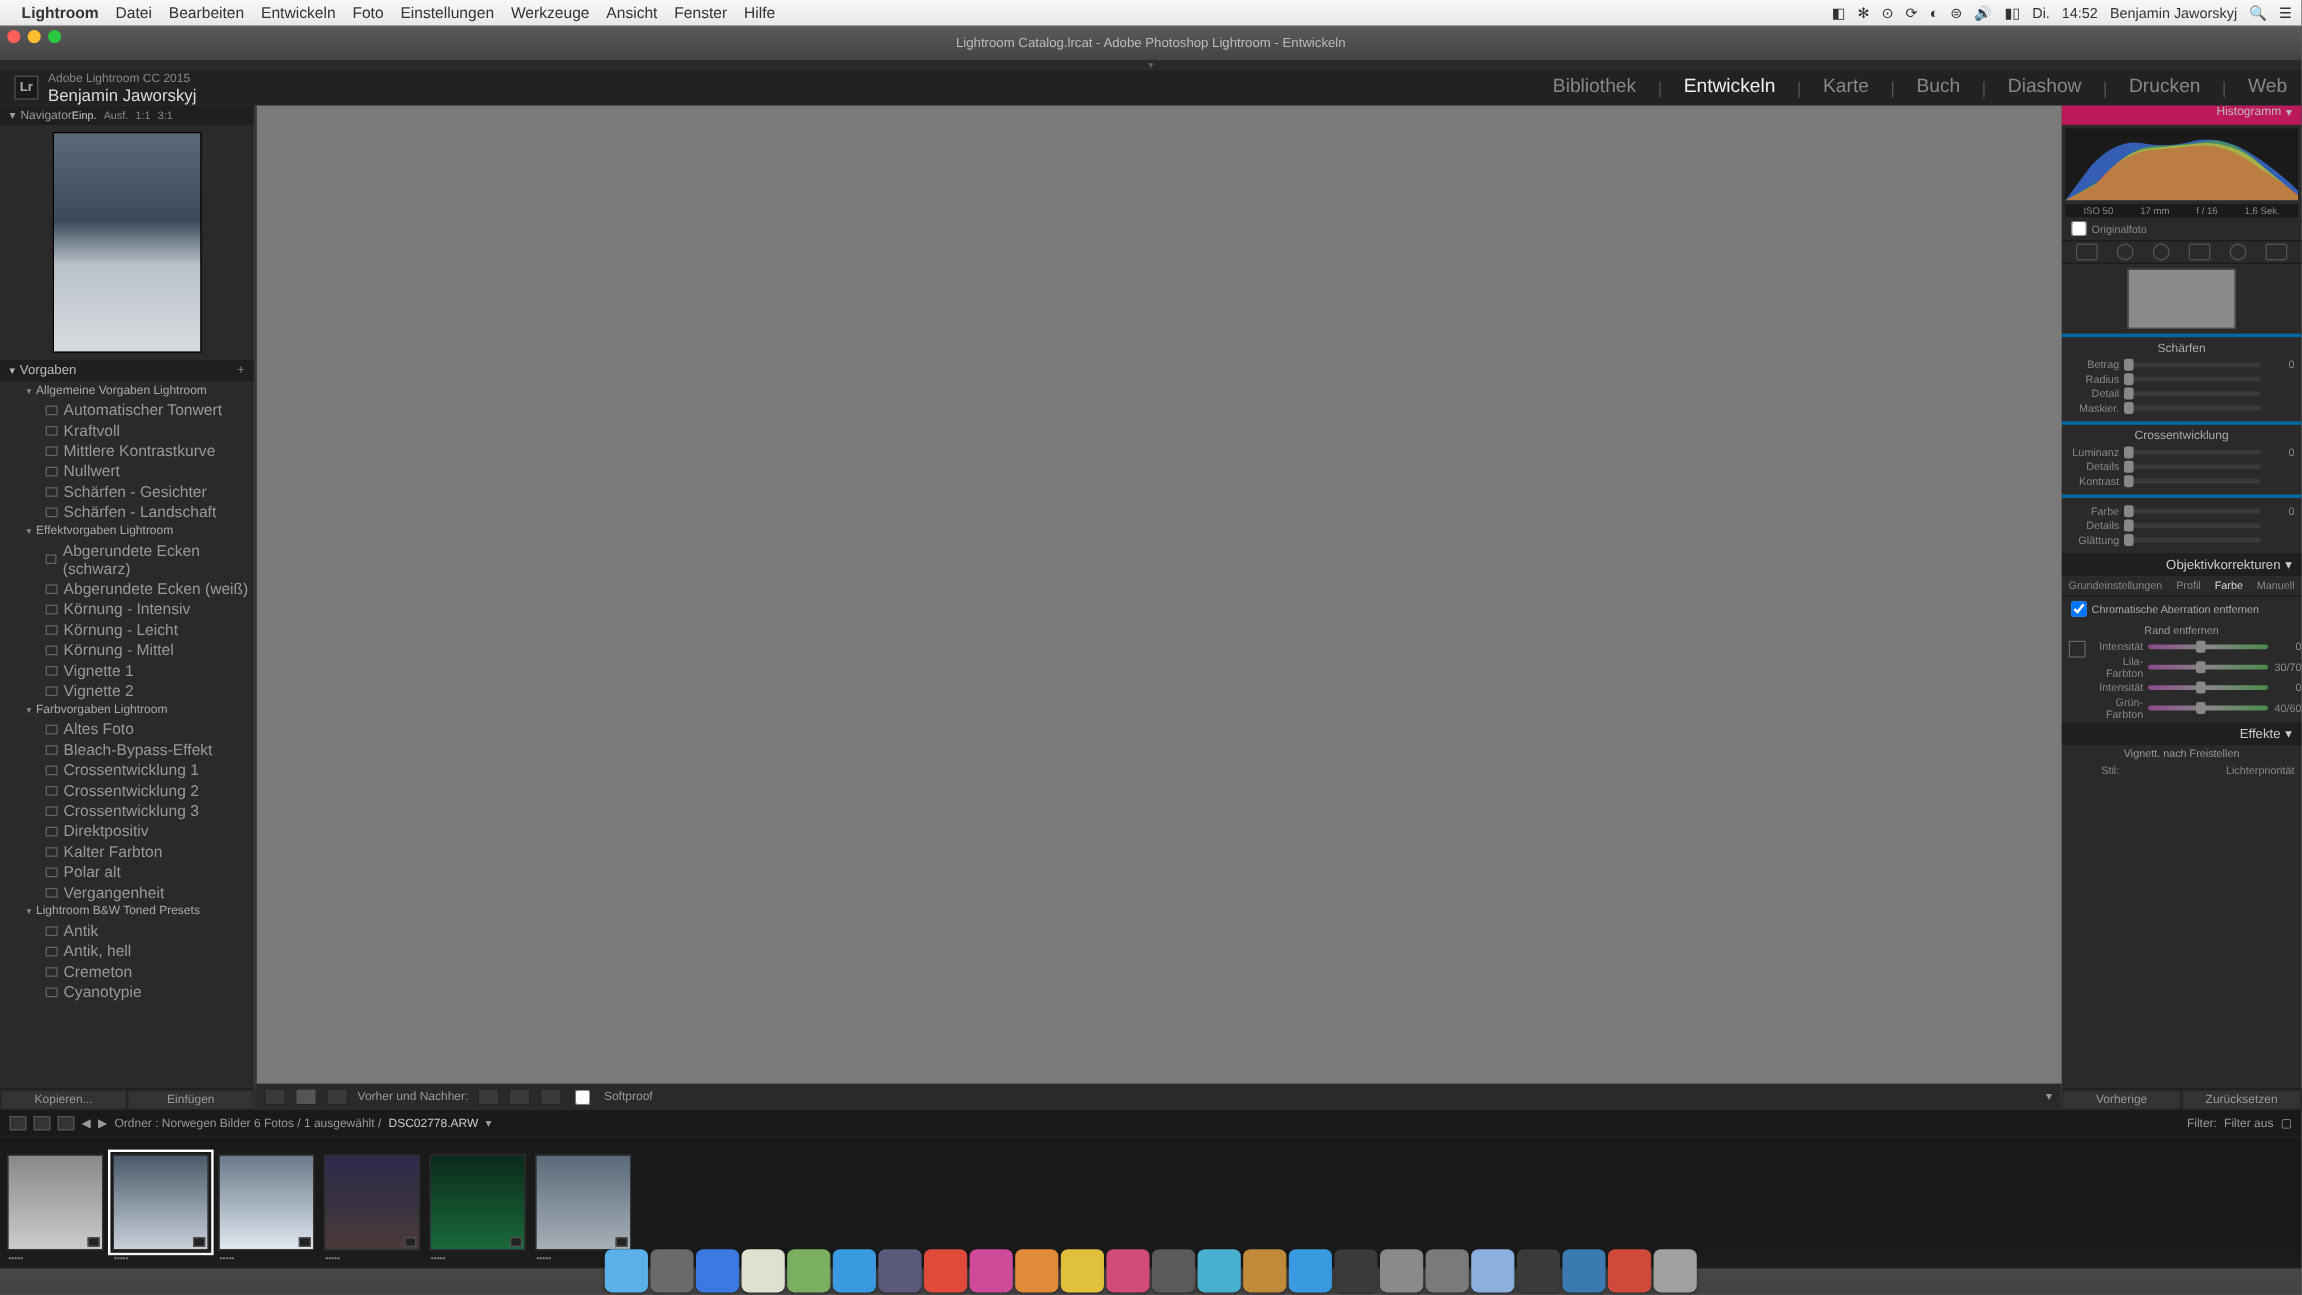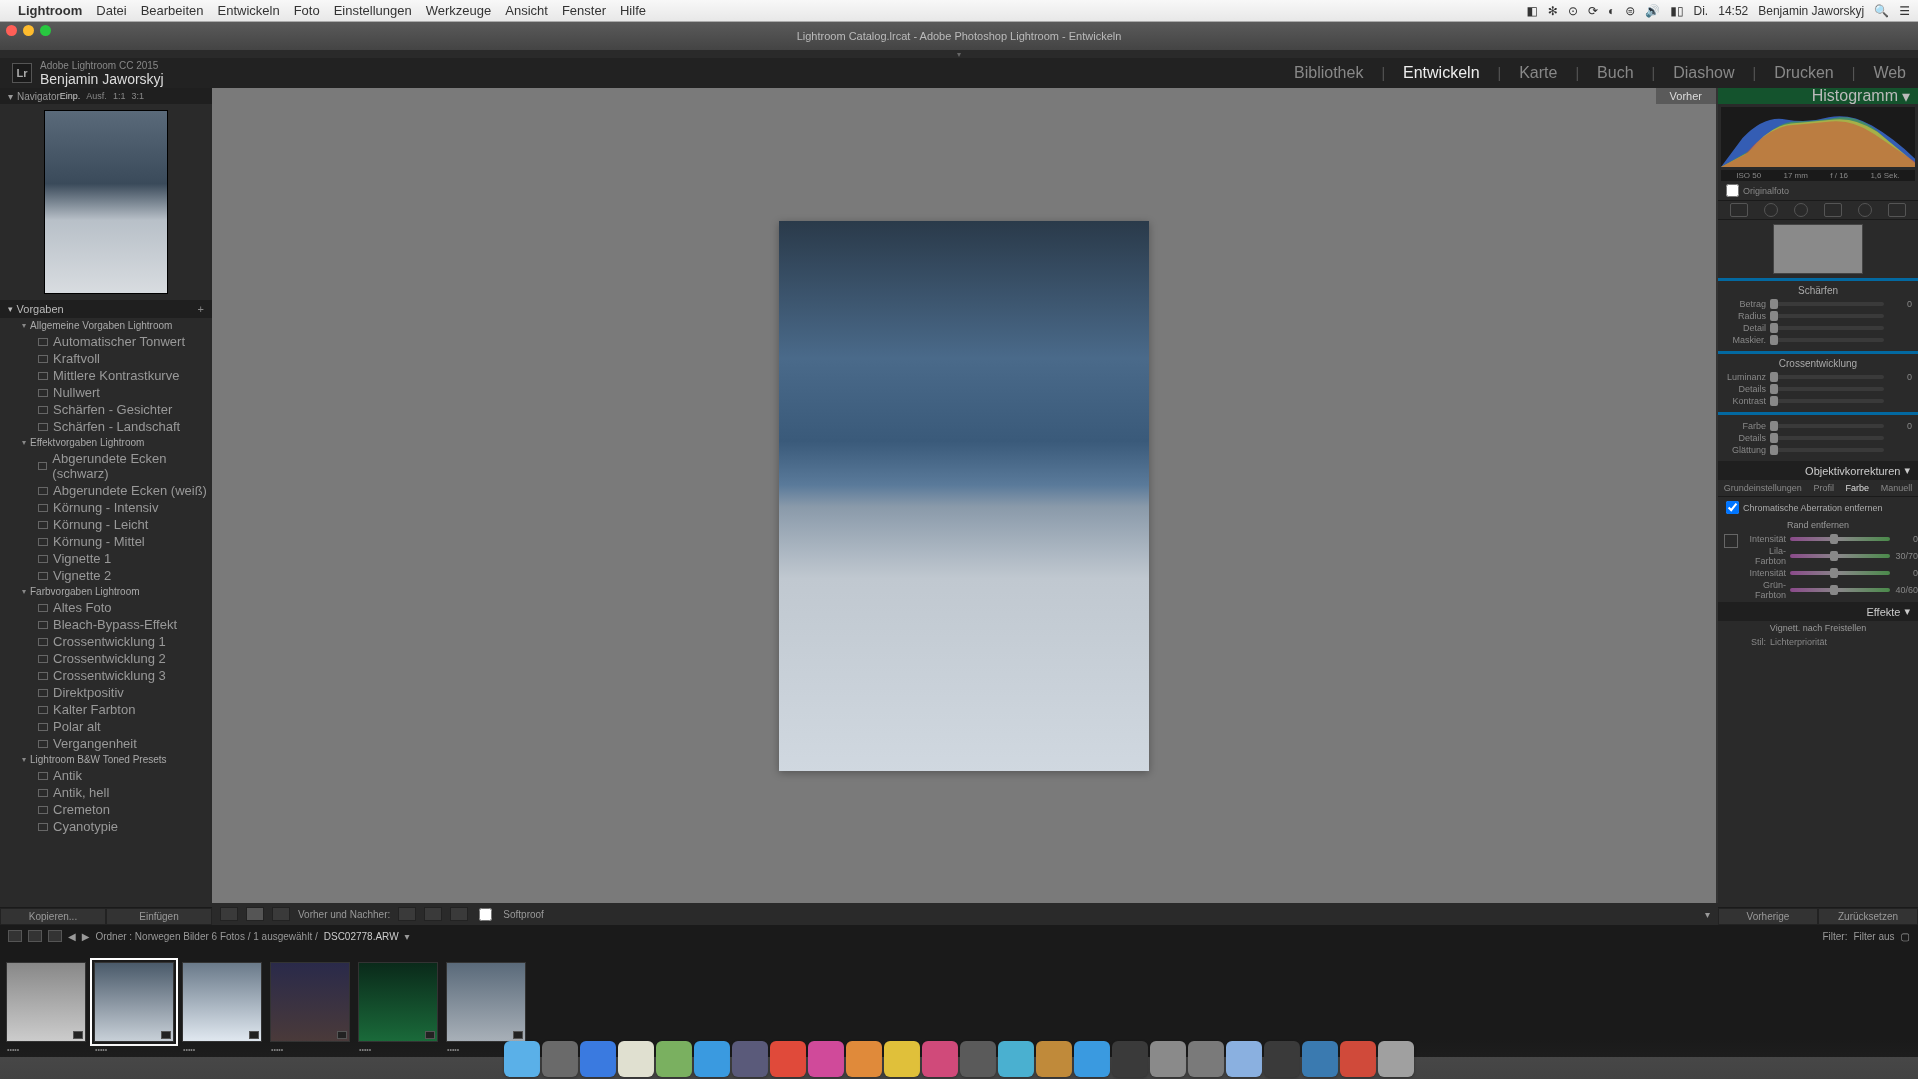--- a/index.html
+++ b/index.html
@@ -43,21 +43,21 @@
 .compare-half{flex:1;position:relative;display:flex;align-items:center;justify-content:center}
 .compare-label{position:absolute;top:0;right:0;background:#5a5a5a;color:#ddd;font-size:11px;padding:2px 14px}
 .compare-half:last-child .compare-label{right:auto;left:0}
 .divider{width:2px;background:#333}
 .photo-before{width:370px;height:550px;background:linear-gradient(180deg,#2a3a4a 0%,#4a6a8a 25%,#3a5a7a 40%,#5a7a9a 48%,#8a9aaa 52%,#c0c8d0 65%,#d0d8e0 100%);box-shadow:0 2px 8px rgba(0,0,0,0.3)}
 .photo-after{width:370px;height:550px;background:linear-gradient(180deg,#3a3530 0%,#6a6050 20%,#4a5a6a 40%,#8a9098 50%,#c8c0b0 65%,#e0d8c8 100%);box-shadow:0 2px 8px rgba(0,0,0,0.3)}
 .toolbar{height:22px;background:#2a2a2a;display:flex;align-items:center;padding:0 8px;font-size:10px;color:#999;gap:8px}
 .toolbar .tbtn{width:18px;height:14px;background:#3a3a3a;border:1px solid #222;cursor:pointer}
 .toolbar .tbtn.act{background:#555}
 .toolbar input[type=checkbox]{margin:0 3px}
-.panel-right .rhdr{height:16px;background:#14532d;display:flex;align-items:center;justify-content:flex-end;padding:0 8px;font-size:16px;color:#bbb}
+.panel-right .rhdr{height:16px;background:#be185d;display:flex;justify-content:flex-end;padding:0 8px;font-size:10px;color:#bbb}
 .rhdr .tri{margin-left:4px}
 .histogram{height:60px;margin:3px;background:#1a1a1a;position:relative;overflow:hidden}
 .histo-svg{width:100%;height:100%}
 .histo-info{display:flex;justify-content:space-around;font-size:8px;color:#888;padding:1px 4px;background:#1a1a1a;margin:0 3px}
 .orig-check{padding:3px 8px;font-size:9px;color:#888;display:flex;align-items:center;gap:4px}
 .tool-strip{height:20px;background:#2a2a2a;border-top:1px solid #1a1a1a;border-bottom:1px solid #1a1a1a;display:flex;align-items:center;justify-content:space-around;padding:0 4px}
 .tool-strip .tool{width:18px;height:14px;border:1px solid #555;border-radius:2px;cursor:pointer}
 .tool-strip .tool.circ{border-radius:50%;width:14px}
 .mask-preview{height:50px;margin:4px auto;width:90px;background:#8a8a8a;border:1px solid #444}
 .rpanel-section{border-top:3px solid #0369a1;padding:4px 6px}
@@ -214,24 +214,20 @@
       </div>
 
     <div class="left-bottom">
       <button>Kopieren...</button>
       <button>Einfügen</button>
     </div>
   </div>
 
   <div class="center">
     <div class="compare">
-      <div class="compare-half">
-        <div class="compare-label">Vorher</div>
-        <div class="photo-before"></div>
-      </div>
       <div class="divider"></div>
     </div>
     <div class="toolbar">
       <div class="tbtn"></div>
       <div class="tbtn act"></div>
       <div class="tbtn"></div>
       <span>Vorher und Nachher:</span>
       <div class="tbtn"></div>
       <div class="tbtn"></div>
       <div class="tbtn"></div>
@@ -409,21 +405,21 @@
         </div>
     </div>
 
     <div class="rpanel-title">
         <span>Effekte</span>
         <span>▾</span>
       </div>
     <div class="defr-head">Vignett. nach Freistellen</div>
     <div class="slider-row" style="padding:0 6px">
       <span class="lbl">Stil:</span>
-      <span style="flex:1;text-align:left">Lichterpriorität</span>
+      <span style="flex:1;text-align:right">Lichterpriorität</span>
     </div>
 
     <div style="flex:1"></div>
     <div class="right-bottom">
       <button>Vorherige</button>
       <button>Zurücksetzen</button>
     </div>
   </div>
 </div>
 

